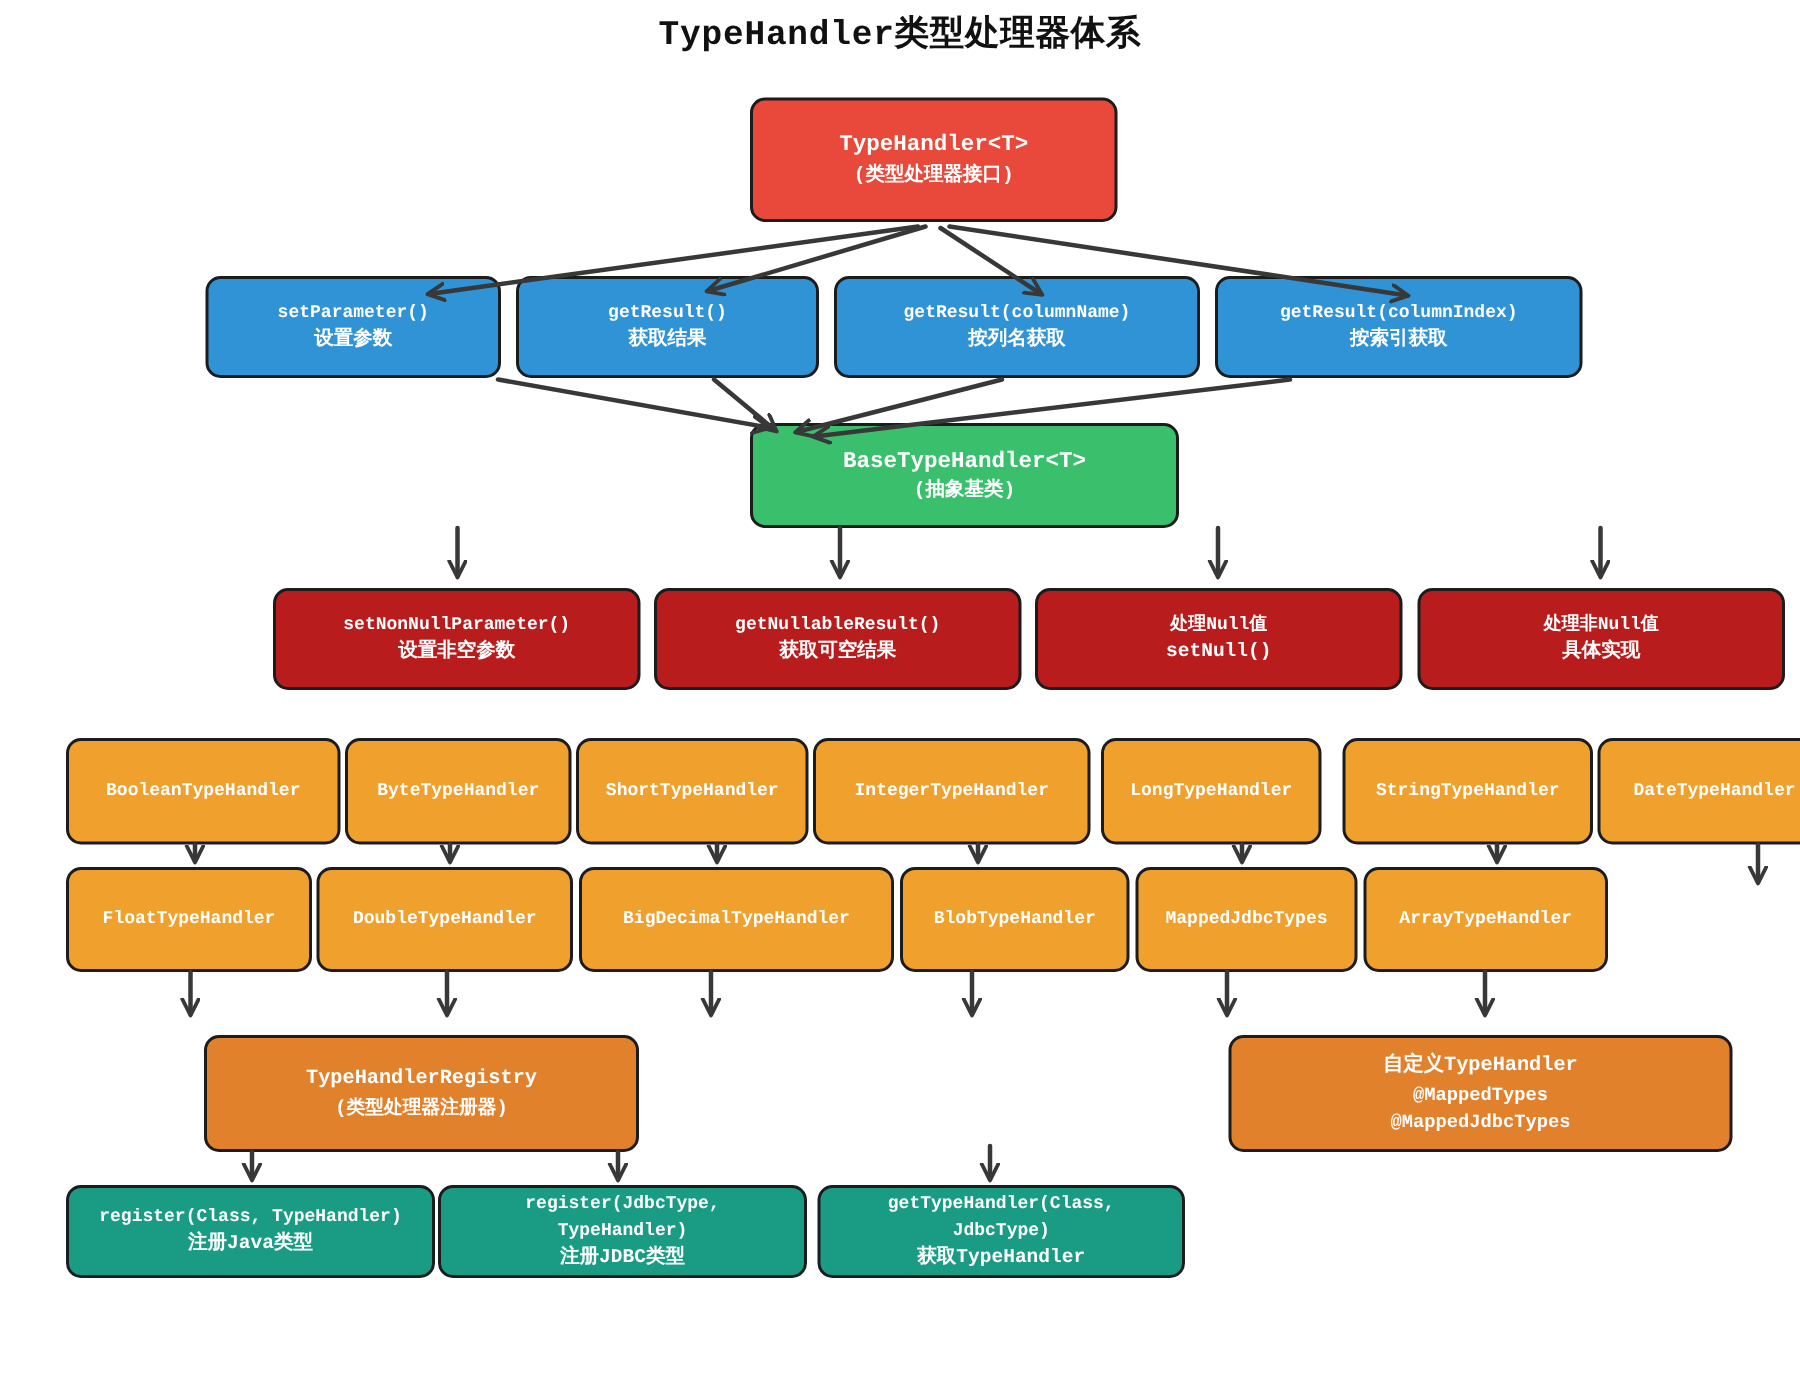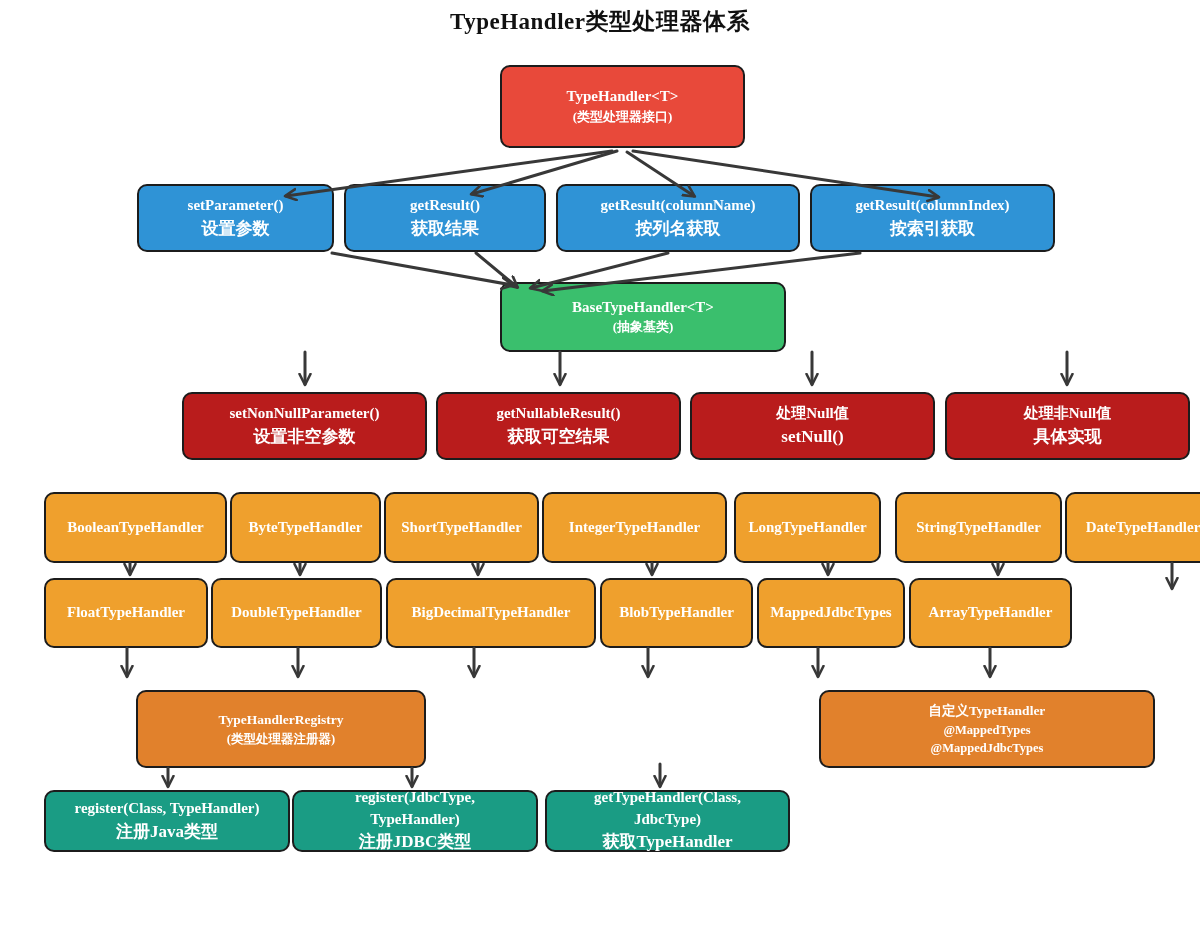--- a/index.html
+++ b/index.html
@@ -1,32 +1,32 @@
 <!DOCTYPE html>
 <html><head>
 <meta charset="utf-8">
 <style>
   html,body{margin:0;padding:0;background:#ffffff;}
   #canvas{
     position:relative;width:1200px;height:925px;background:#ffffff;
-    overflow:hidden;font-family:Liberation Serif, serif;
+    overflow:hidden;font-family:Liberation Mono, monospace;
   }
   .diagram-title{
     position:absolute;top:6px;left:0;width:1200px;text-align:center;
     font-size:23px;font-weight:bold;color:#111111;letter-spacing:0.5px;
   }
   .node{
     position:absolute;box-sizing:border-box;
     border:2.5px solid #1c1c1c;border-radius:10px;
     color:#ffffff;font-weight:bold;text-align:center;
     display:flex;flex-direction:column;align-items:center;justify-content:center;
     line-height:1.45;padding:2px 18px;
   }
-  .node-title{font-size:15px;}
-  .node-sub{font-size:17px;}
+  .node-title{font-size:12px;}
+  .node-sub{font-size:13px;}
   .t-lg .node-title{font-size:15px;}
   .t-lg .node-sub{font-size:13px;}
   .t-md .node-title{font-size:13.5px;}
   .t-md .node-sub{font-size:12.5px;}
   .red{background:#e8493a;}
   .blue{background:#2f93d6;}
   .green{background:#3abf6d;}
   .purple{background:#b91c1c;}
   .orange{background:#efa02d;}
   .dkorange{background:#e1812c;}

